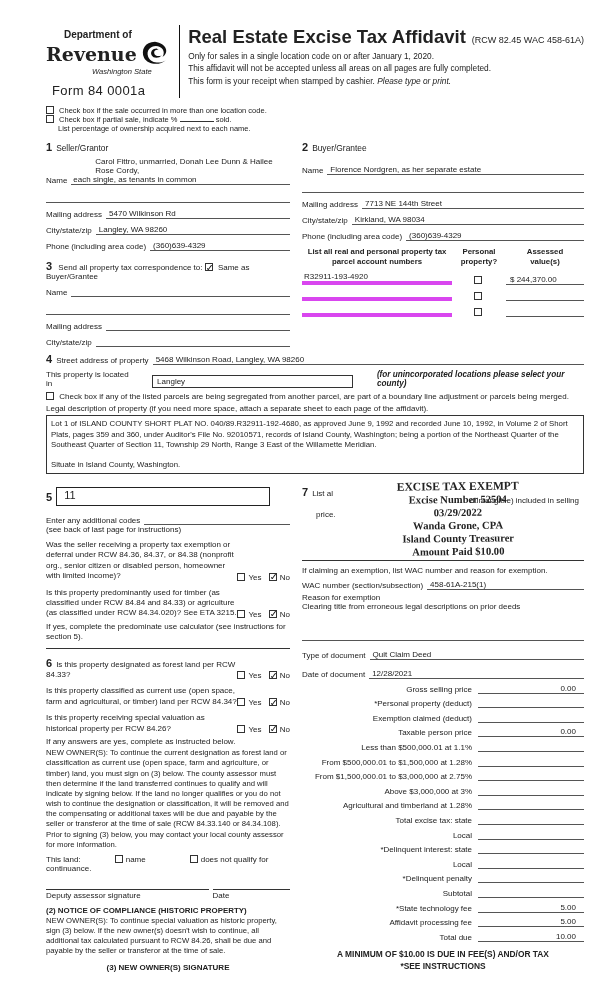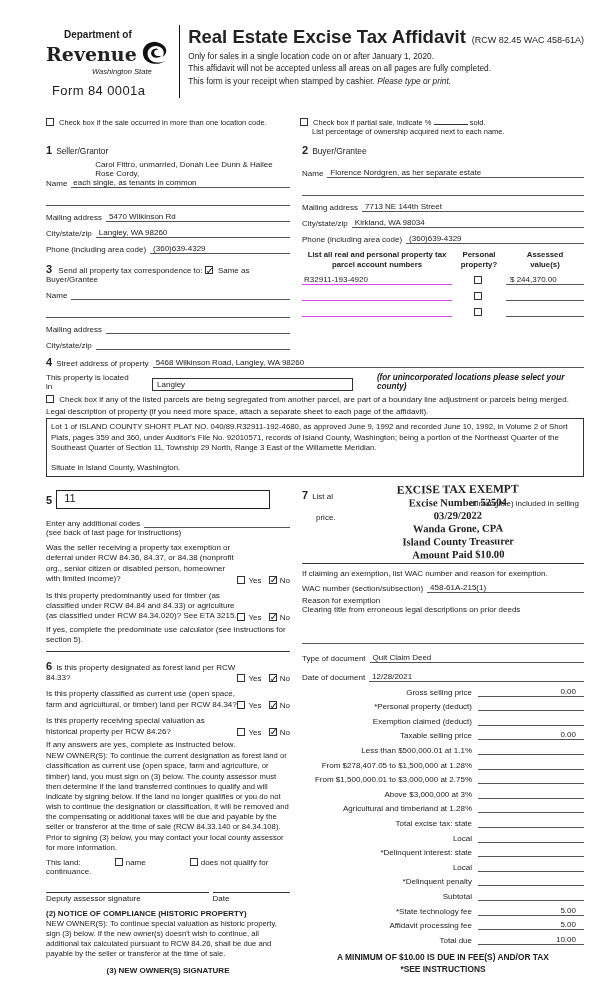--- a/index.html
+++ b/index.html
@@ -18,21 +18,21 @@
   .swirl { width:34px; height:27px; margin-left:1px; }
   .wastate { font-size:7.6px; font-style:italic; text-align:center; padding-left:26px; }
   .formno { font-size:13px; margin-top:7px; padding-left:6px; letter-spacing:0.4px; }
   .vline { width:2px; background:#111; margin:0 9px 0 7px; }
   .tblock { flex:1; padding-top:1px; }
   .title-line { display:flex; align-items:baseline; gap:6px; }
   .title { font-size:18.5px; font-weight:bold; white-space:nowrap; }
   .rcw { font-size:9px; white-space:nowrap; }
   .sub { font-size:8.3px; margin-top:2.5px; }
 
-  .checks { display:flex; margin-top:20px; font-size:7.5px; }
+  .checks { display:flex; margin-top:8px; font-size:7.5px;flex-direction:column; }
   .chk-left { width:254px; }
   .chk-right { flex:1; }
   .cb { display:inline-block; width:8px; height:8px; border:1px solid #333; vertical-align:-1px;
         margin-right:3px; position:relative; background:#fff; }
   .cb.checked::after { content:"✓"; position:absolute; left:0; top:-2.5px; font-size:9.5px; font-weight:bold; color:#111; }
   .pctline { display:inline-block; width:34px; border-bottom:1px solid #333; }
 
   
   .cols { display:flex; margin-top:6px; }
   .lcol { width:256px; padding-right:12px; }
@@ -51,21 +51,21 @@
   .name2 { display:flex; align-items:flex-end; margin-top:4px; }
   .nlines { flex:1; }
   .nl1 { padding-left:24px; }
   .nl2 { border-bottom:1px solid #555; padding-left:2px; min-height:10px; }
 
   
   .ptable { margin-top:6px; }
   .phead { display:flex; font-weight:bold; font-size:7.8px; text-align:center; line-height:1.25; }
   .pc1 { width:150px; } .pc2 { width:54px; } .pc3 { flex:1; }
   .prow { display:flex; align-items:flex-end; margin-top:6px; }
-  .pv { width:150px; border-bottom:1px solid #d946ef; padding-left:2px; min-height:10px; }
+  .pv { width:150px; border-bottom:4px solid #d946ef; padding-left:2px; min-height:10px; }
   .pcb { width:54px; text-align:center; }
   .pav { flex:1; border-bottom:1px solid #555; padding-left:4px; min-height:10px; }
 
   
   .s4line { display:flex; align-items:flex-end; margin-top:5px;gap:16px; }
   .locbox { border:1px solid #333; width:212px; padding:1px 4px; margin-left:4px; }
   .locnote { font-weight:bold; font-style:italic; margin-left:8px; font-size:8.2px; }
   .legalbox { border:1px solid #333; margin-top:2px; padding:3px 4px; font-size:7.8px; line-height:1.35; }
   .legalbox p + p { margin-top:9px; }
 
@@ -375,29 +375,29 @@
           </div>
         <div class="fee">
             <span class="feelbl">*Personal property (deduct)</span>
             <span class="feeval"></span>
           </div>
         <div class="fee">
             <span class="feelbl">Exemption claimed (deduct)</span>
             <span class="feeval"></span>
           </div>
         <div class="fee">
-            <span class="feelbl">Taxable selling price</span>
+            <span class="feelbl">Taxable person price</span>
             <span class="feeval">0.00</span>
           </div>
         <div class="fee">
             <span class="feelbl">Less than $500,000.01 at 1.1%</span>
             <span class="feeval"></span>
           </div>
         <div class="fee">
-            <span class="feelbl">From $278,407.05 to $1,500,000 at 1.28%</span>
+            <span class="feelbl">From $500,000.01 to $1,500,000 at 1.28%</span>
             <span class="feeval"></span>
           </div>
         <div class="fee">
             <span class="feelbl">From $1,500,000.01 to $3,000,000 at 2.75%</span>
             <span class="feeval"></span>
           </div>
         <div class="fee">
             <span class="feelbl">Above $3,000,000 at 3%</span>
             <span class="feeval"></span>
           </div>

